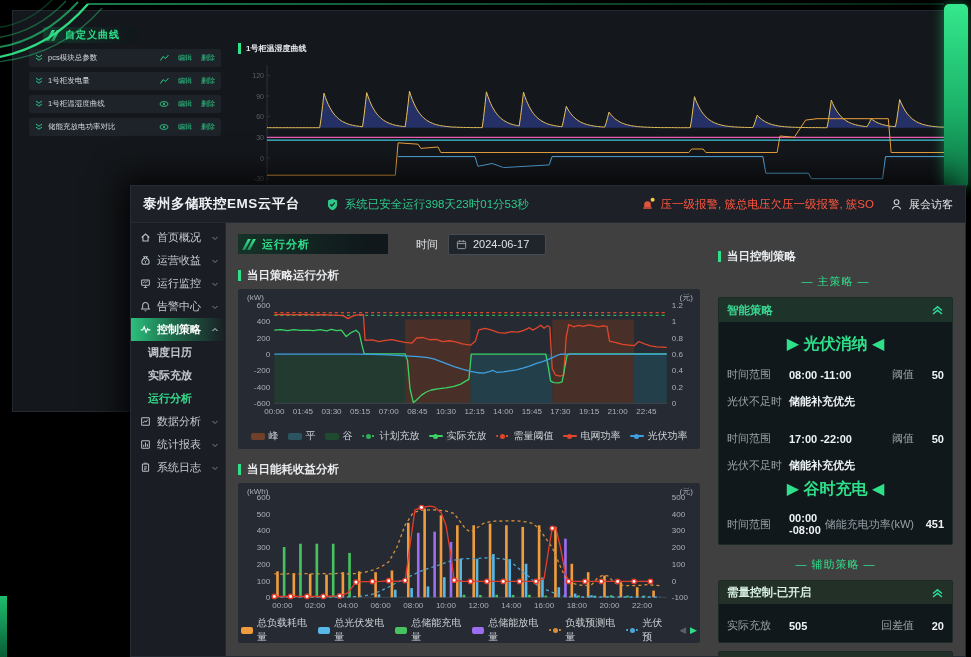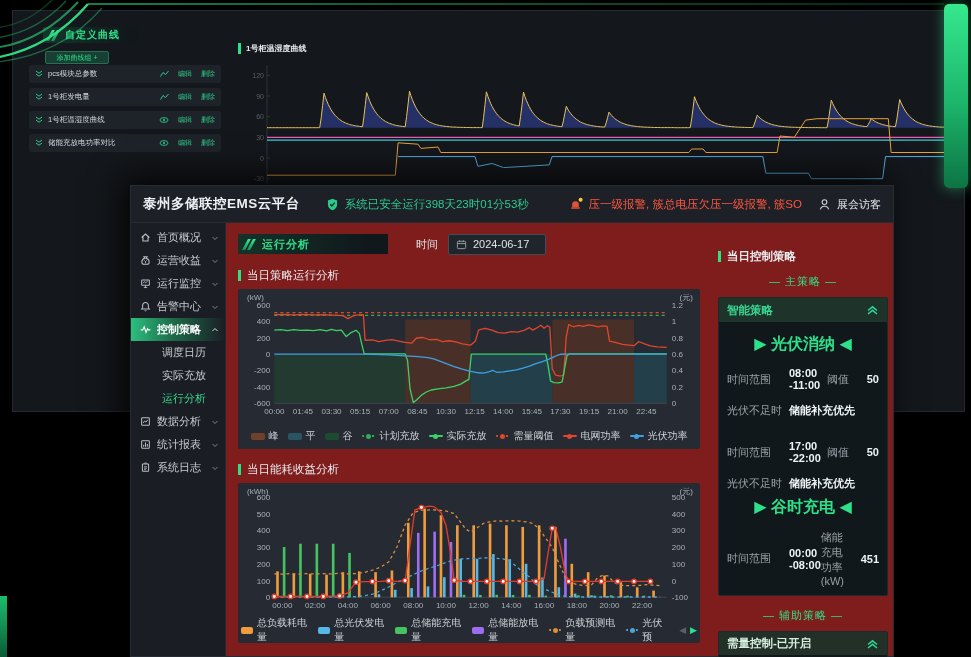--- a/index.html
+++ b/index.html
@@ -16,70 +16,70 @@
     background:linear-gradient(180deg,#1dbd6d,#0a5c36);}
   
   .back-window{position:absolute;left:12px;top:10px;width:953px;height:402px;z-index:1;
     background:#14171b;border:1px solid #222931;}
   .bw-banner{position:absolute;left:30px;top:16px;height:16px;display:flex;align-items:center;gap:2px;
     background:linear-gradient(90deg,#14362a,#10181c 90%);padding:0 18px 0 6px;}
   .slash{display:inline-block;width:3px;height:11px;background:linear-gradient(180deg,#3ae896,#1c8f58);transform:skewX(-28deg);}
   .bw-banner .t{color:#2ee08a;font-size:10px;font-weight:bold;margin-left:6px;letter-spacing:1px;}
   .bw-add{position:absolute;left:32px;top:40px;width:64px;height:13px;background:#173f33;border:1px solid #2a6e52;
     color:#2ee08a;font-size:7px;display:flex;align-items:center;justify-content:center;gap:3px;border-radius:2px;cursor:pointer;}
-  .bw-rows{position:absolute;left:16px;top:54px;width:192px;}
+  .bw-rows{position:absolute;left:16px;top:38px;width:192px;}
   .bw-row{height:18px;margin-bottom:5px;background:#1d2329;border-radius:2px;display:flex;align-items:center;
     padding:0 6px;gap:5px;}
   .bw-row .nm{flex:1;color:#d4d9dd;font-size:7.5px;white-space:nowrap;overflow:hidden;}
   .bw-row .act{color:#2ec98a;font-size:7px;margin-left:4px;cursor:pointer;}
   .bw-chart-title{position:absolute;left:225px;top:32px;display:flex;align-items:center;gap:5px;}
   .gbar{width:3px;height:11px;background:#2ee08a;}
   .bw-chart-title .t{color:#e8ebee;font-size:8px;font-weight:bold;}
   .bw-chart{position:absolute;left:228px;top:46px;width:716px;height:150px;}
   
-  .front-window{position:absolute;left:130px;top:185px;width:764px;height:472px;z-index:10;
-    background:#7f1d1d;border:1px solid #262c33;box-shadow:-8px -8px 30px rgba(0,0,0,.85);}
+  .front-window{position:absolute;left:130px;top:185px;width:836px;height:472px;z-index:10;
+    background:#404040;border:1px solid #262c33;box-shadow:-8px -8px 30px rgba(0,0,0,.85);}
   .fw-header{position:absolute;left:0;top:0;right:0;height:37px;background:#1d2127;border-bottom:1px solid #262c33;
     display:flex;align-items:center;padding:0 12px;}
   .app-title{color:#eef1f3;font-size:13.5px;font-weight:bold;letter-spacing:.5px;}
   .uptime{display:flex;align-items:center;gap:6px;margin-left:26px;color:#2ec98a;font-size:11.5px;}
   .hd-spacer{flex:1;}
   .alarm{display:flex;align-items:center;gap:5px;max-width:268px;overflow:hidden;}
   .alarm .tx{color:#ff5540;font-size:11.5px;white-space:nowrap;}
   .userbox{display:flex;align-items:center;gap:6px;margin-left:16px;color:#e3e6e9;font-size:11px;cursor:pointer;}
   
   .sidebar{position:absolute;left:0;top:37px;bottom:0;width:95px;background:#1a1e24;border-right:1px solid #232930;padding-top:3px;}
   .sb-item{height:23px;display:flex;align-items:center;gap:6px;padding:0 6px 0 9px;color:#c6cbd0;font-size:11px;cursor:pointer;white-space:nowrap;}
   .sb-item .lbl{flex:1;}
   .sb-item.active{background:linear-gradient(90deg,#2bbf7d 0%,#1d6a4a 45%,rgba(29,70,52,0) 100%);color:#fff;font-weight:bold;}
-  .sb-sub{height:23px;display:flex;align-items:center;padding-left:31px;color:#c6cbd0;font-size:11px;cursor:pointer;}
+  .sb-sub{height:23px;display:flex;align-items:center;padding-left:17px;color:#c6cbd0;font-size:11px;cursor:pointer;font-weight:bold;}
   .sb-sub.active{color:#35d98b;}
   .chev{flex:none;}
   
   .main{position:absolute;left:95px;top:37px;width:482px;bottom:0;padding:10px 8px 0 12px;}
   .toolbar{display:flex;align-items:center;height:22px;}
   .banner{width:150px;height:20px;background:linear-gradient(90deg,#153328,#10181c 85%);display:flex;align-items:center;padding-left:7px;gap:2px;}
   .banner .t{color:#2ee08a;font-size:11px;font-weight:bold;margin-left:7px;letter-spacing:1px;}
   .time-lbl{color:#dfe3e6;font-size:11px;margin-left:28px;}
   .datebox{width:98px;height:21px;margin-left:10px;background:#20252c;border:1px solid #454c55;border-radius:2px;
     display:flex;align-items:center;padding:0 7px;gap:6px;color:#dfe3e6;font-size:11px;cursor:pointer;}
   .sec-row{display:flex;align-items:center;gap:6px;margin-top:13px;}
-  .sec-row .t{color:#e8ebee;font-size:11.5px;font-weight:normal;}
+  .sec-row .t{color:#e8ebee;font-size:11.5px;font-weight:bold;}
   .card{margin-top:6px;background:#262b33;border-radius:2px;padding:2px 3px 0 3px;height:160px;}
   .card svg{display:block;width:100%;height:132px;}
   .legend{height:26px;display:flex;align-items:center;justify-content:center;gap:9px;font-size:10px;color:#ccd1d6;}
   .lg{display:flex;align-items:center;gap:4px;cursor:pointer;}
   .lg em{font-style:normal;}
   .sw{position:relative;display:inline-block;width:14px;height:7px;border-radius:2px;}
   .sw .dot{position:absolute;left:50%;top:50%;width:5px;height:5px;margin:-2.5px 0 0 -2.5px;border-radius:50%;display:block;}
   .pager{display:flex;align-items:center;gap:4px;margin-left:2px;}
   .pg-prev{color:#5a6066;font-size:9px;cursor:pointer;}
   .pg-next{color:#2ee08a;font-size:9px;cursor:pointer;}
   
-  .rpanel{position:absolute;left:577px;top:37px;right:0;bottom:0;padding:0 5px 0 10px;}
+  .rpanel{position:absolute;left:577px;top:37px;right:0;bottom:0;padding:0 12px 0 10px;}
   .rp-title{display:flex;align-items:center;gap:6px;margin-top:26px;}
   .rp-title .t{color:#e8ebee;font-size:11.5px;font-weight:bold;}
   .group-lbl{text-align:center;color:#2ee08a;font-size:11px;margin-top:10px;letter-spacing:1px;}
   .scard{margin-top:8px;background:#10181b;border:1px solid #1d2a28;border-radius:2px;}
   .scard .hd{height:24px;background:#1e332a;display:flex;align-items:center;justify-content:space-between;padding:0 8px;}
   .scard .hd .t{color:#3ad491;font-size:11.5px;font-weight:bold;}
   .scard .bd{padding:4px 8px 8px 8px;}
   .heading{text-align:center;color:#2ee08a;font-size:16px;font-weight:bold;margin:8px 0 4px 0;}
   .prow{display:flex;align-items:center;font-size:11px;margin-top:12px;}
   .prow .l{color:#97a0a6;width:62px;flex:none;}

